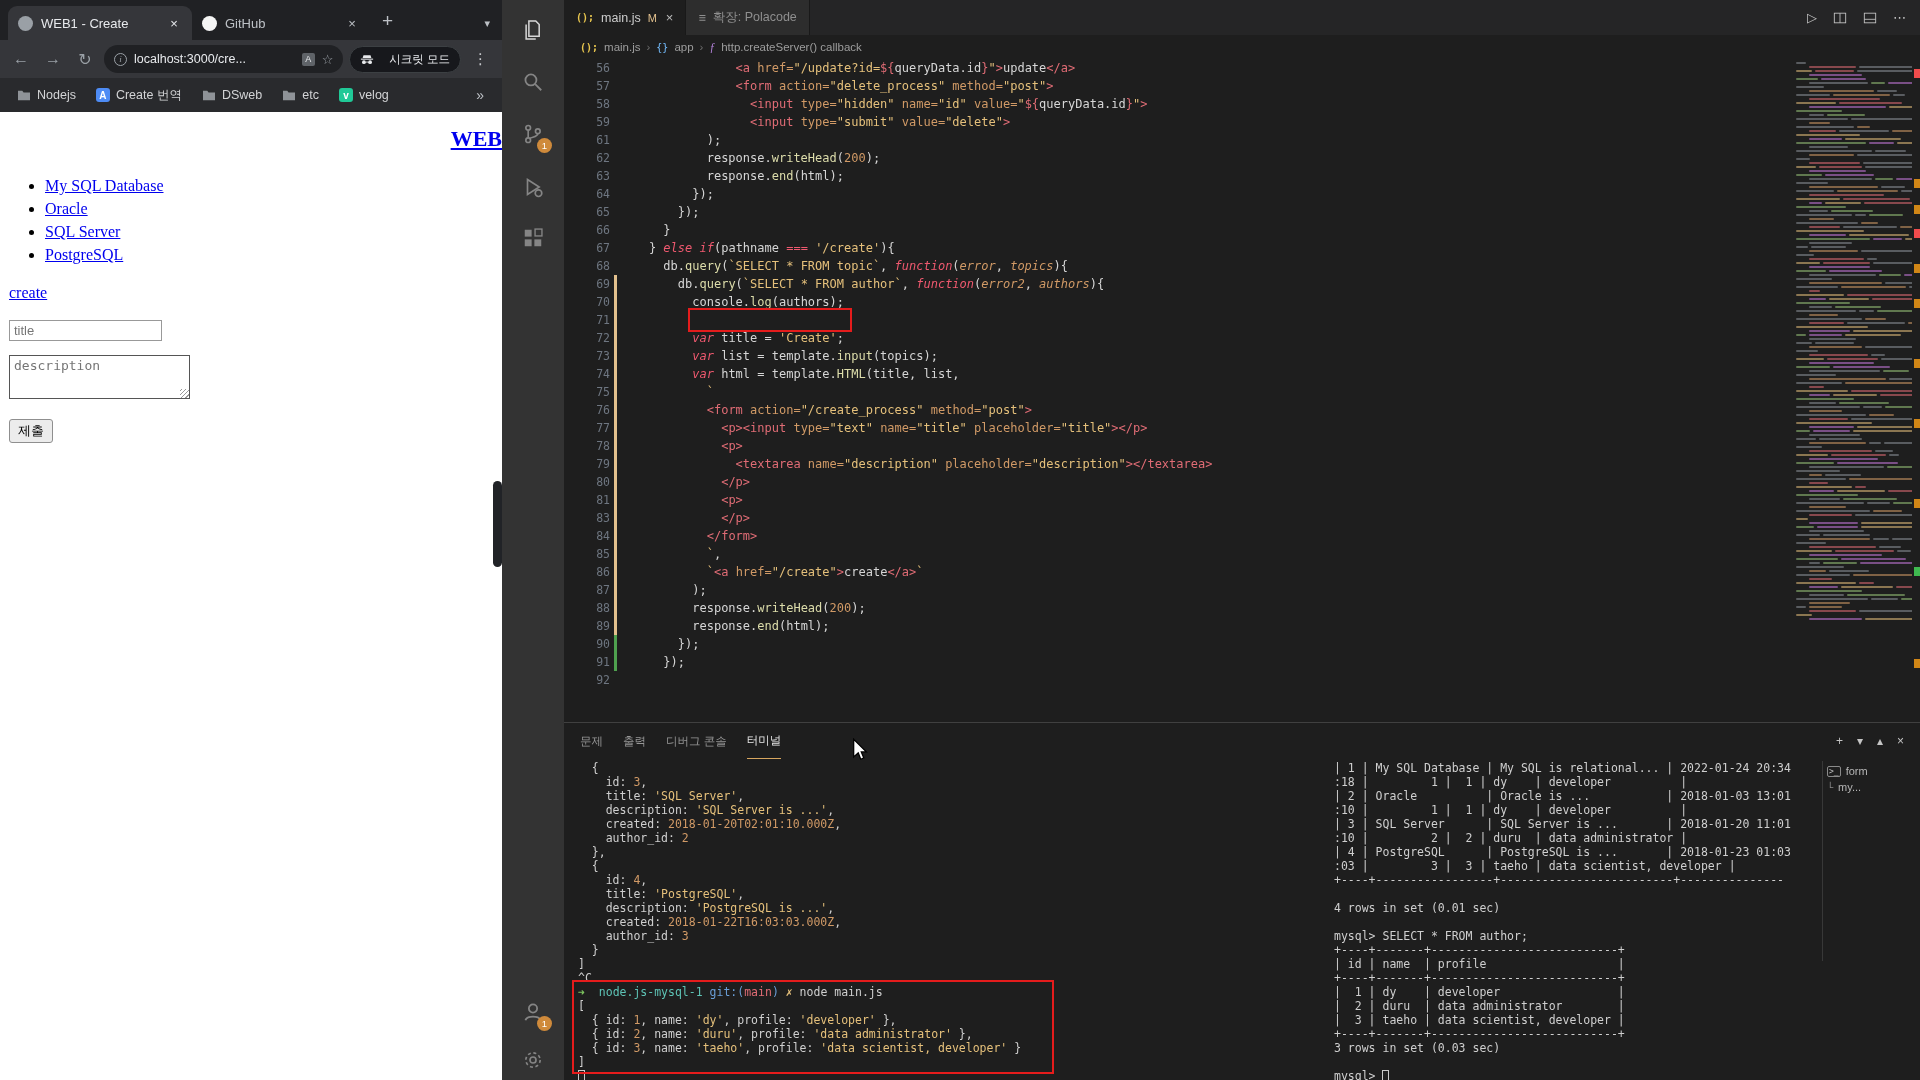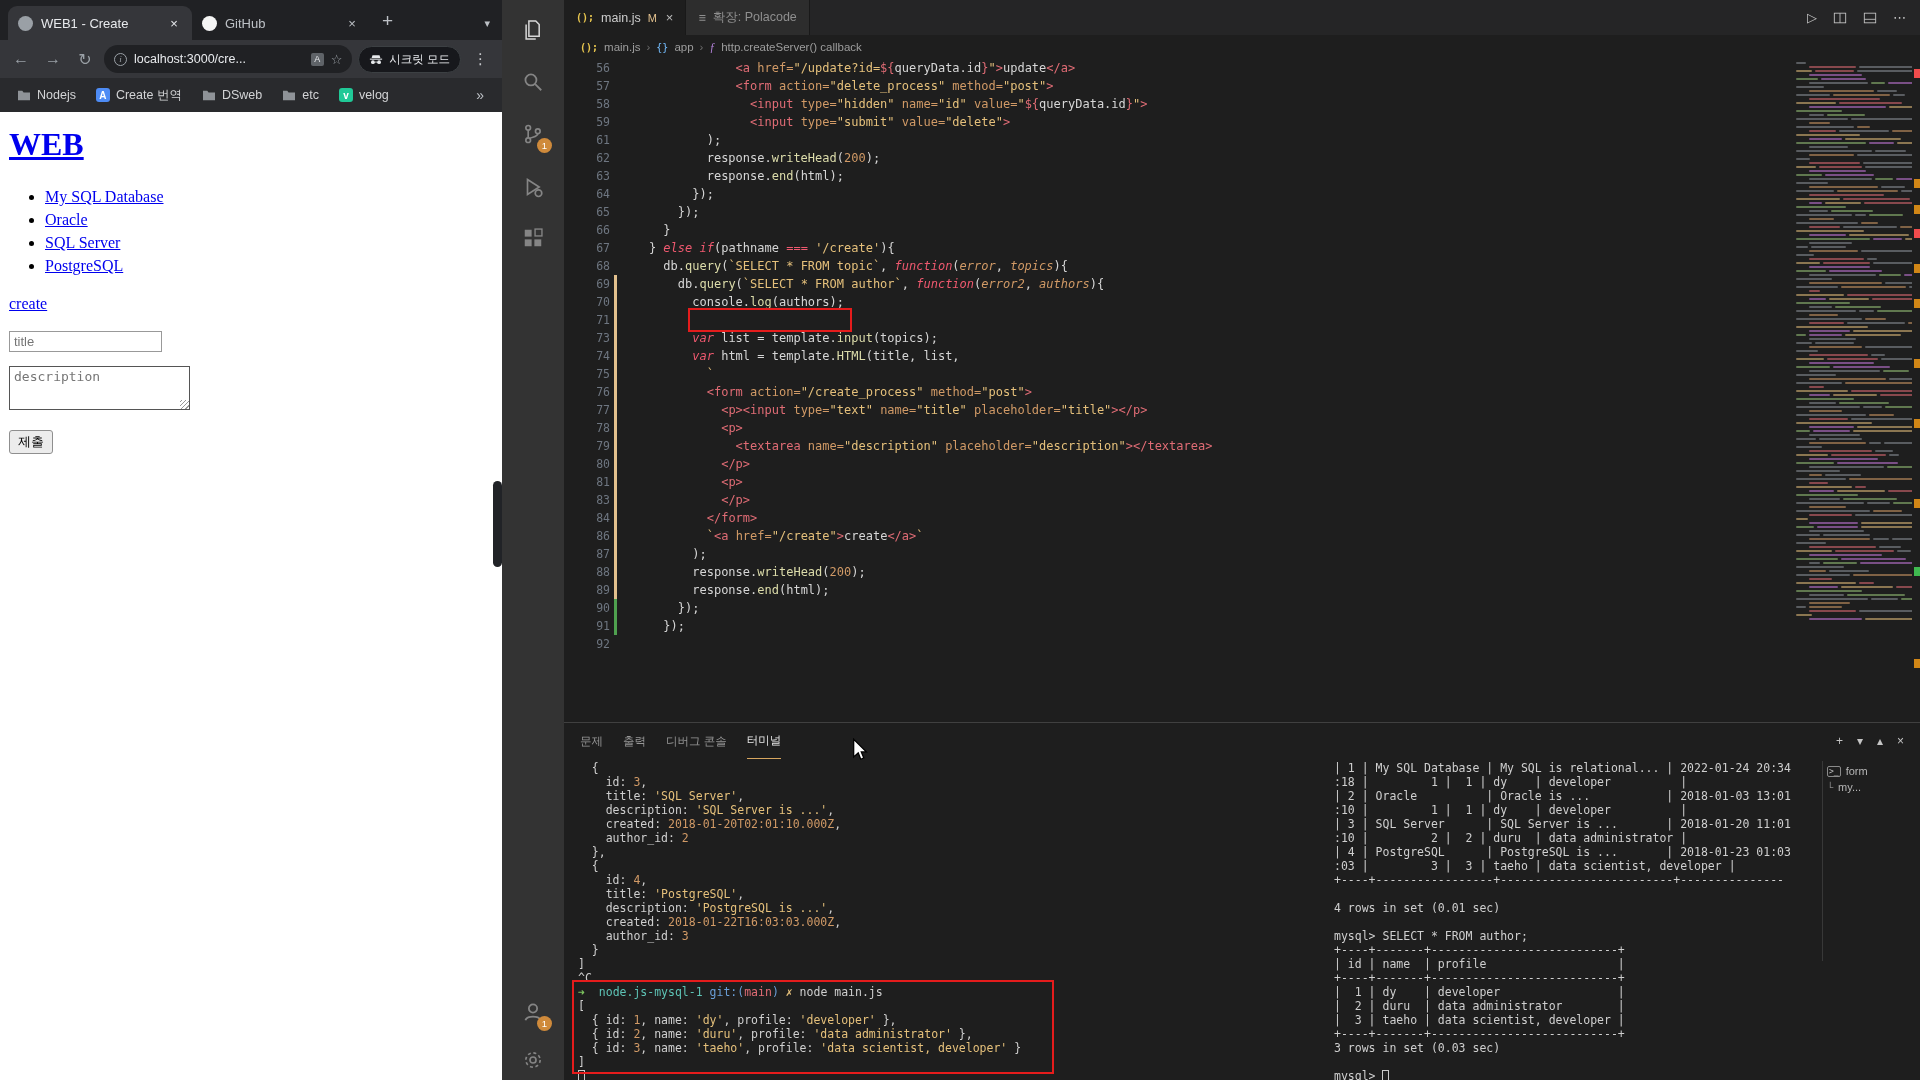--- a/index.html
+++ b/index.html
@@ -14,31 +14,31 @@
 .tab .tclose{margin-left:auto;font-size:13px;width:16px;text-align:center;color:inherit;}
 .newtab{color:#bdc1c6;font-size:19px;padding:0 12px 8px;}
 .tabchev{position:absolute;right:12px;bottom:10px;color:#bdc1c6;font-size:11px;}
 .toolbar{height:38px;background:#35363a;display:flex;align-items:center;padding:0 8px;gap:6px;}
 .navbtn{color:#9aa0a6;font-size:16px;width:26px;height:26px;display:flex;align-items:center;justify-content:center;border-radius:50%;flex:none;}
 .omnibox{flex:1;height:28px;background:#202124;border-radius:14px;display:flex;align-items:center;padding:0 10px;gap:7px;color:#e8eaed;font-size:12.5px;min-width:0;}
 .info-i{width:13px;height:13px;border:1px solid #9aa0a6;border-radius:50%;color:#9aa0a6;font-size:9px;display:flex;align-items:center;justify-content:center;flex:none;font-style:italic;font-family:"Liberation Serif",serif;}
 .omni-url{white-space:nowrap;overflow:hidden;flex:1;}
 .omni-ic{color:#9aa0a6;font-size:13px;flex:none;}
 .tr-ico{width:13px;height:13px;background:#5f6368;color:#e8eaed;font-size:9px;display:flex;align-items:center;justify-content:center;border-radius:2px;flex:none;}
-.incog{height:27px;background:#17181c;border:1px solid #3c4043;border-radius:14px;display:flex;align-items:center;gap:6px;padding:0 10px;color:#e8eaed;font-size:11.5px;flex:none;}
+.incog{height:27px;background:#17181c;border:1px solid #3c4043;border-radius:14px;display:flex;align-items:center;gap:15px;padding:0 10px;color:#e8eaed;font-size:11.5px;flex:none;}
 .incog svg{flex:none;}
 .menu3{color:#c4c7cb;font-size:15px;padding:0 6px;}
 .bookmarks{height:34px;background:#292a2d;display:flex;align-items:center;gap:6px;padding:0 10px;color:#d3d4d6;font-size:12.5px;}
 .bm{display:flex;align-items:center;gap:6px;padding:3px 7px;border-radius:6px;white-space:nowrap;}
 .bm-ico{width:14px;height:14px;border-radius:3px;font-size:10px;font-weight:bold;display:flex;align-items:center;justify-content:center;flex:none;}
 .bm-over{margin-left:auto;color:#bdc1c6;font-size:14px;padding-right:8px;}
 
 .page{position:absolute;top:112px;left:0;right:0;bottom:0;background:#fff;color:#000;font-family:"Liberation Serif","DejaVu Serif",serif;padding:14px 0 0 9px;}
 .page a{color:#0000ee;text-decoration:underline;}
-.page h1{font-size:32px;margin:0 0 22px 0;}
+.page h1{font-size:22px;margin:0 0 22px 0;text-align:right;}
 .page ul{margin:18px 0 0 0;padding-left:36px;}
 .page li{font-size:16px;line-height:23px;}
 .create-link{display:inline-block;margin-top:18px;font-size:16px;}
 .f-title{display:block;margin-top:18px;width:153px;height:21px;font:13px "Liberation Sans",sans-serif;border:1px solid #999;padding:1px 4px;background:#fff;color:#000;}
 .f-desc{display:block;margin-top:14px;width:181px;height:44px;font:13px "DejaVu Sans Mono",monospace;border:1.5px solid #555;padding:2px 4px;resize:none;color:#000;background-image:repeating-linear-gradient(-45deg,transparent 0 2px,#999 2px 3px);background-size:9px 9px;background-position:right bottom;background-repeat:no-repeat;}
 .f-title::placeholder,.f-desc::placeholder{color:#757575;}
 .f-submit{margin-top:20px;font:13px "Liberation Sans",sans-serif;background:#ececec;border:1px solid #8f8f8f;border-radius:3px;padding:2px 8px;color:#000;}
 .br-scroll{position:absolute;right:0;top:481px;width:9px;height:86px;background:#212327;border-radius:5px;}
 
 .vscode{position:absolute;left:502px;top:0;width:1418px;height:1080px;background:#1e1e1e;color:#ccc;}
@@ -273,31 +273,33 @@
           <div class="codeline"><span class="ln">62</span><span class="gut"></span><span class="codetext"><span class="tk-pl">            response.</span><span class="tk-fn">writeHead</span><span class="tk-pl">(</span><span class="tk-num">200</span><span class="tk-pl">);</span></span></div>
           <div class="codeline"><span class="ln">63</span><span class="gut"></span><span class="codetext"><span class="tk-pl">            response.</span><span class="tk-fn">end</span><span class="tk-pl">(html);</span></span></div>
           <div class="codeline"><span class="ln">64</span><span class="gut"></span><span class="codetext"><span class="tk-pl">          });</span></span></div>
           <div class="codeline"><span class="ln">65</span><span class="gut"></span><span class="codetext"><span class="tk-pl">        });</span></span></div>
           <div class="codeline"><span class="ln">66</span><span class="gut"></span><span class="codetext"><span class="tk-pl">      }</span></span></div>
           <div class="codeline"><span class="ln">67</span><span class="gut"></span><span class="codetext"><span class="tk-pl">    } </span><span class="tk-kw">else</span><span class="tk-pl"> </span><span class="tk-kw">if</span><span class="tk-pl">(pathname </span><span class="tk-kw">===</span><span class="tk-pl"> </span><span class="tk-str">'/create'</span><span class="tk-pl">){</span></span></div>
           <div class="codeline"><span class="ln">68</span><span class="gut"></span><span class="codetext"><span class="tk-pl">      db.</span><span class="tk-fn">query</span><span class="tk-pl">(</span><span class="tk-str">`SELECT * FROM topic`</span><span class="tk-pl">, </span><span class="tk-kw">function</span><span class="tk-pl">(</span><span class="tk-prm">error</span><span class="tk-pl">, </span><span class="tk-prm">topics</span><span class="tk-pl">){</span></span></div>
           <div class="codeline"><span class="ln">69</span><span class="gut gm"></span><span class="codetext"><span class="tk-pl">        db.</span><span class="tk-fn">query</span><span class="tk-pl">(</span><span class="tk-str">`SELECT * FROM author`</span><span class="tk-pl">, </span><span class="tk-kw">function</span><span class="tk-pl">(</span><span class="tk-prm">error2</span><span class="tk-pl">, </span><span class="tk-prm">authors</span><span class="tk-pl">){</span></span></div>
           <div class="codeline"><span class="ln">70</span><span class="gut gm"></span><span class="codetext"><span class="tk-pl">          console.</span><span class="tk-fn">log</span><span class="tk-pl">(authors);</span></span></div>
           <div class="codeline"><span class="ln">71</span><span class="gut gm"></span><span class="codetext"></span></div>
+          <div class="codeline"><span class="ln">72</span><span class="gut gm"></span><span class="codetext"><span class="tk-pl">          </span><span class="tk-kw">var</span><span class="tk-pl"> title = </span><span class="tk-str">'Create'</span><span class="tk-pl">;</span></span></div>
           <div class="codeline"><span class="ln">73</span><span class="gut gm"></span><span class="codetext"><span class="tk-pl">          </span><span class="tk-kw">var</span><span class="tk-pl"> list = template.</span><span class="tk-fn">input</span><span class="tk-pl">(topics);</span></span></div>
           <div class="codeline"><span class="ln">74</span><span class="gut gm"></span><span class="codetext"><span class="tk-pl">          </span><span class="tk-kw">var</span><span class="tk-pl"> html = template.</span><span class="tk-fn">HTML</span><span class="tk-pl">(title, list,</span></span></div>
           <div class="codeline"><span class="ln">75</span><span class="gut gm"></span><span class="codetext"><span class="tk-pl">            </span><span class="tk-str">`</span></span></div>
           <div class="codeline"><span class="ln">76</span><span class="gut gm"></span><span class="codetext"><span class="tk-pl">            </span><span class="tk-tag">&lt;form </span><span class="tk-att">action=</span><span class="tk-str">"/create_process"</span><span class="tk-pl"> </span><span class="tk-att">method=</span><span class="tk-str">"post"</span><span class="tk-tag">&gt;</span></span></div>
           <div class="codeline"><span class="ln">77</span><span class="gut gm"></span><span class="codetext"><span class="tk-pl">              </span><span class="tk-tag">&lt;p&gt;&lt;input </span><span class="tk-att">type=</span><span class="tk-str">"text"</span><span class="tk-pl"> </span><span class="tk-att">name=</span><span class="tk-str">"title"</span><span class="tk-pl"> </span><span class="tk-att">placeholder=</span><span class="tk-str">"title"</span><span class="tk-tag">&gt;&lt;/p&gt;</span></span></div>
           <div class="codeline"><span class="ln">78</span><span class="gut gm"></span><span class="codetext"><span class="tk-pl">              </span><span class="tk-tag">&lt;p&gt;</span></span></div>
           <div class="codeline"><span class="ln">79</span><span class="gut gm"></span><span class="codetext"><span class="tk-pl">                </span><span class="tk-tag">&lt;textarea </span><span class="tk-att">name=</span><span class="tk-str">"description"</span><span class="tk-pl"> </span><span class="tk-att">placeholder=</span><span class="tk-str">"description"</span><span class="tk-tag">&gt;&lt;/textarea&gt;</span></span></div>
           <div class="codeline"><span class="ln">80</span><span class="gut gm"></span><span class="codetext"><span class="tk-pl">              </span><span class="tk-tag">&lt;/p&gt;</span></span></div>
           <div class="codeline"><span class="ln">81</span><span class="gut gm"></span><span class="codetext"><span class="tk-pl">              </span><span class="tk-tag">&lt;p&gt;</span></span></div>
           <div class="codeline"><span class="ln">83</span><span class="gut gm"></span><span class="codetext"><span class="tk-pl">              </span><span class="tk-tag">&lt;/p&gt;</span></span></div>
           <div class="codeline"><span class="ln">84</span><span class="gut gm"></span><span class="codetext"><span class="tk-pl">            </span><span class="tk-tag">&lt;/form&gt;</span></span></div>
+          <div class="codeline"><span class="ln">85</span><span class="gut gm"></span><span class="codetext"><span class="tk-pl">            </span><span class="tk-str">`</span><span class="tk-pl">,</span></span></div>
           <div class="codeline"><span class="ln">86</span><span class="gut gm"></span><span class="codetext"><span class="tk-pl">            </span><span class="tk-str">`</span><span class="tk-tag">&lt;a </span><span class="tk-att">href=</span><span class="tk-str">"/create"</span><span class="tk-tag">&gt;</span><span class="tk-pl">create</span><span class="tk-tag">&lt;/a&gt;</span><span class="tk-str">`</span></span></div>
           <div class="codeline"><span class="ln">87</span><span class="gut gm"></span><span class="codetext"><span class="tk-pl">          );</span></span></div>
           <div class="codeline"><span class="ln">88</span><span class="gut gm"></span><span class="codetext"><span class="tk-pl">          response.</span><span class="tk-fn">writeHead</span><span class="tk-pl">(</span><span class="tk-num">200</span><span class="tk-pl">);</span></span></div>
           <div class="codeline"><span class="ln">89</span><span class="gut gm"></span><span class="codetext"><span class="tk-pl">          response.</span><span class="tk-fn">end</span><span class="tk-pl">(html);</span></span></div>
           <div class="codeline"><span class="ln">90</span><span class="gut ga"></span><span class="codetext"><span class="tk-pl">        });</span></span></div>
           <div class="codeline"><span class="ln">91</span><span class="gut ga"></span><span class="codetext"><span class="tk-pl">      });</span></span></div>
           <div class="codeline"><span class="ln">92</span><span class="gut"></span><span class="codetext"></span></div>
         </div>
       <div class="minimap">
           <div class="mm-row">

